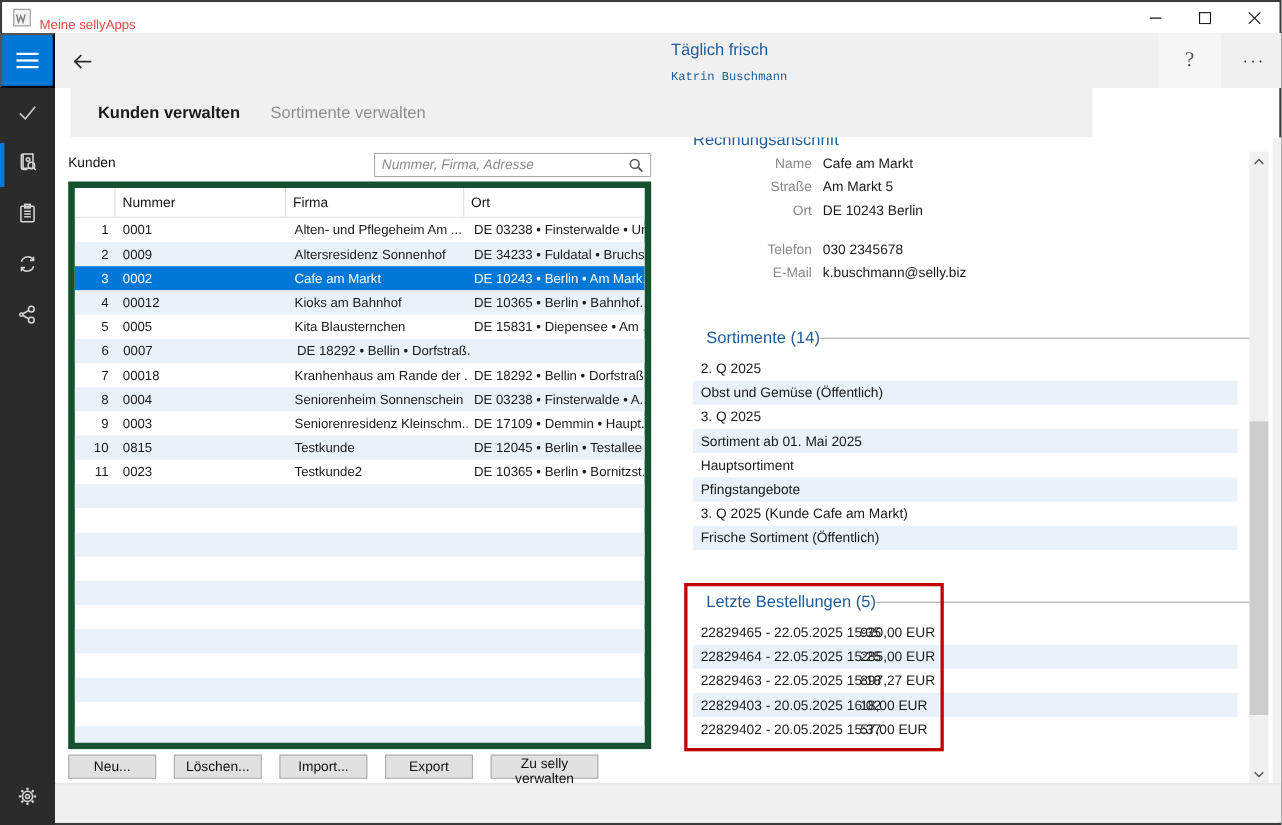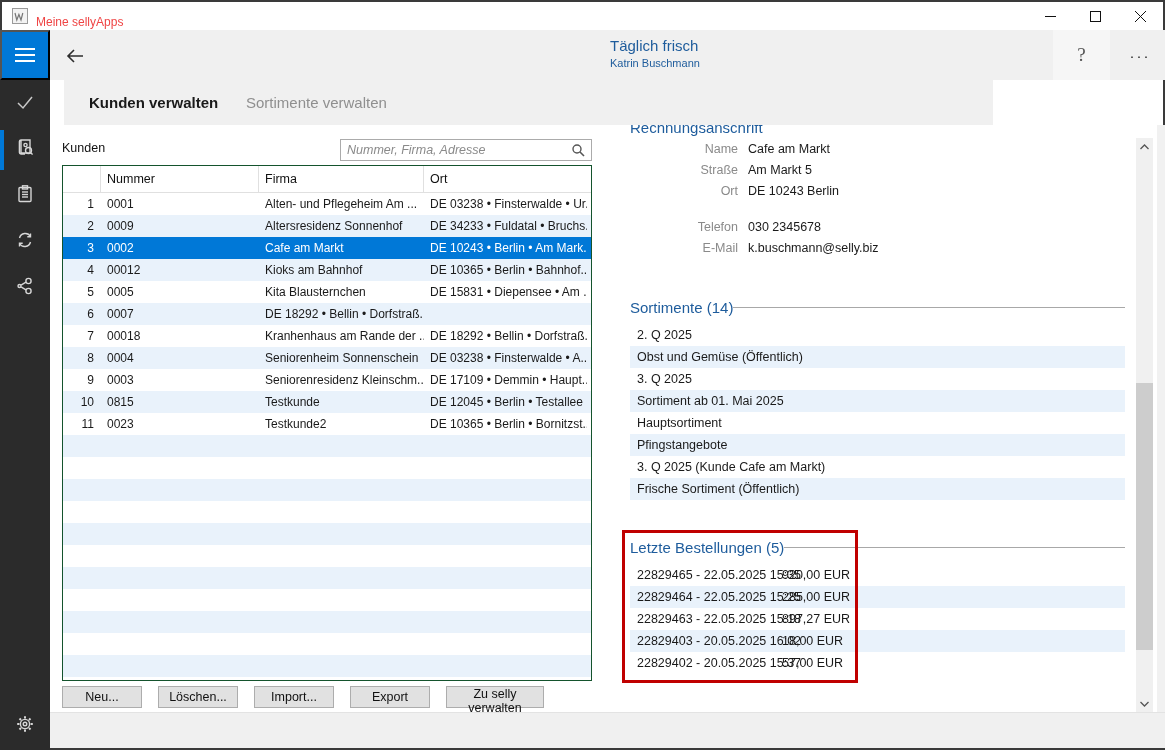--- a/index.html
+++ b/index.html
@@ -22,60 +22,60 @@
   .nav-row.selected::before { content:""; position:absolute; left:0; top:3px; width:4px; height:40px; background:#0078d7; }
   .nav-row svg { stroke:#d6d6d6; fill:none; stroke-width:1.4; }
   .gear-row { position:absolute; left:0; bottom:1px; width:50px; height:46px; display:flex; align-items:center; justify-content:center; }
 
   
   .header { position:absolute; left:50px; top:30px; width:1115px; height:50px; background:#f0f0f0; }
   .back-btn { position:absolute; left:12px; top:13px; width:26px; height:26px; background:transparent; border:none; display:flex; align-items:center; justify-content:center; }
   .page-title { position:absolute; left:55px; top:0; height:50px; line-height:50px; font-size:15.5px; font-weight:bold; color:#111;margin-top:36px; }
   .account { position:absolute; left:560px; top:7px; }
   .account-name { font-size:15px; color:#1e5c9c; }
-  .account-user { font-size:11px; color:#1e5c9c; margin-top:3px; }
+  .account-user { font-size:11px; color:#1e5c9c; margin-top:11px;font-family:Liberation Mono, monospace; }
   .help-btn { position:absolute; left:1003px; top:0; width:57px; height:50px; background:#f6f6f6; border:none; font-size:19px; color:#555; font-family:"Liberation Serif", serif; }
   .more-btn { position:absolute; left:1072px; top:0; width:36px; height:50px; background:transparent; border:none; font-size:15px; color:#222; letter-spacing:2px; }
 
   .tabs { position:absolute; left:64px; top:80px; width:929px; height:45px; background:#f0f0f0; }
   .tab { position:absolute; top:0; height:45px; line-height:42px; font-size:15px; background:transparent; border:none; }
   .tab.active { left:25px; font-weight:bold; color:#1a1a1a; }
   .tab.inactive { left:182px; color:#8f8f8f; }
 
   
   .content { position:absolute; left:50px; top:125px; width:1115px; height:587px; background:#fff; overflow:hidden; }
   .right-gutter { position:absolute; left:1107px; top:0; width:8px; height:587px; background:#f1f1f1; }
 
   .kunden-label { position:absolute; left:12px; top:16px; font-size:12.5px; color:#111; }
   .searchbox { position:absolute; left:290px; top:14px; width:252px; height:22px; border:1px solid #ababab; background:#fff; }
   .searchbox input { position:absolute; left:6px; top:0; width:215px; height:20px; border:none; outline:none; font-size:12.5px; font-style:italic; color:#444; font-family:"Liberation Sans", sans-serif; }
   .searchbox input::placeholder { color:#8a8a8a; font-style:italic; }
   .search-icon { position:absolute; right:5px; top:3px; }
 
-  .table { position:absolute; left:12px; top:40px; width:530px; height:516px; border:1px solid #14532d; background:#fff; overflow:hidden; }
+  .table { position:absolute; left:12px; top:40px; width:530px; height:516px; border:6px solid #14532d; background:#fff; overflow:hidden; }
   .thead { display:flex; height:27px; border-bottom:1px solid #e0e0e0; background:#fff; }
   .th { font-size:12.5px; color:#111; line-height:26px; padding-left:6px; border-right:1px solid #e0e0e0; background:none; text-align:left; border-top:none; border-bottom:none; border-left:none; }
   .th.c0 { width:38px; }  .th.c1 { width:158px; } .th.c2 { width:165px; } .th.c3 { width:167px; border-right:none; }
   .trow { display:flex; height:22px; }
   .trow.stripe { background:#e9f2fb; }
   .trow.selected { background:#0078d7; color:#fff; }
   .trow .c { font-size:12px; line-height:22px; white-space:nowrap; overflow:hidden; color:#1a1a1a; }
   .trow.selected .c { color:#fff; }
   .trow .c0 { width:38px; text-align:right; padding-right:7px; }
   .trow .c1 { width:158px; padding-left:6px; }
   .trow .c2 { width:165px; padding-left:6px; }
   .trow .c3 { width:163px; padding-left:6px; }
 
   .actions { position:absolute; left:12px; top:561px; display:flex; gap:16px; }
   .btn { height:22px; width:80px; background:#e1e1e1; border:1px solid #adadad; font-size:12.5px; color:#111; font-family:"Liberation Sans", sans-serif; }
   .btn.wide { width:98px; }
 
   
   .sec-heading { font-size:15px; color:#1e5c9c; white-space:nowrap; }
-  .heading-row { position:absolute; left:580px; width:495px; display:flex; align-items:center; gap:0; }
+  .heading-row { position:absolute; left:592px; width:495px; display:flex; align-items:center; gap:0; }
   .heading-row .rule { flex:1; height:1px; background:#a8a8a8; }
   .billing-title { position:absolute; left:580px; top:-6px; }
   .billing-fields { position:absolute; left:580px; top:14px; width:400px; }
   .field { display:flex; height:21px; line-height:21px; font-size:12.5px; }
   .field.gap { margin-top:15px; }
   .field .flabel { width:118px; text-align:right; color:#8a8a8a; padding-right:10px; }
   .field .fvalue { color:#1a1a1a; }
 
   .sort-heading { top:174px; }
   .list { position:absolute; left:580px; width:495px; }

